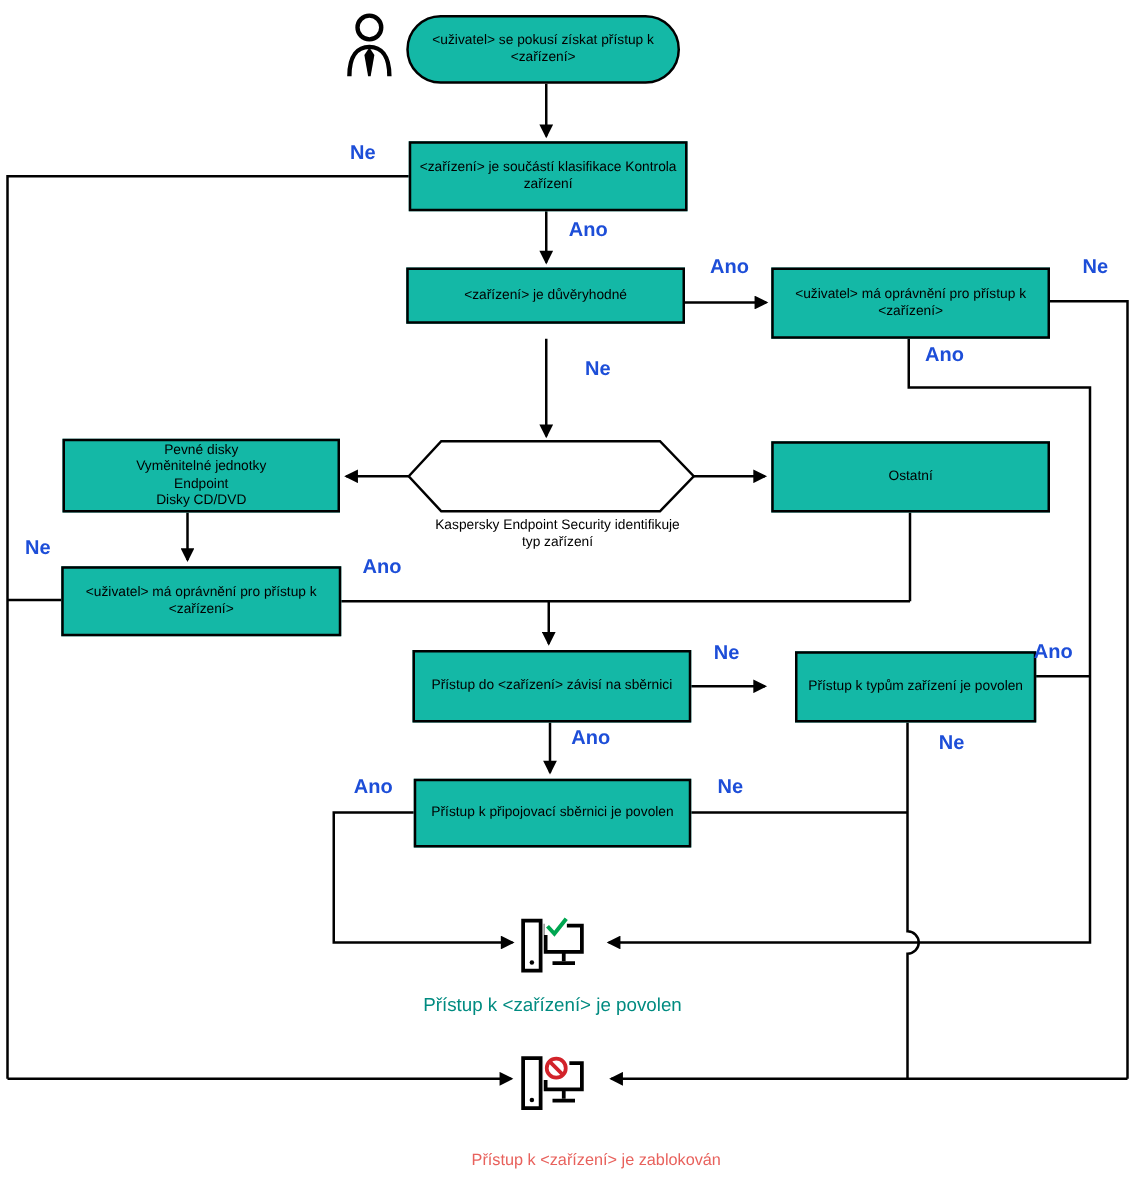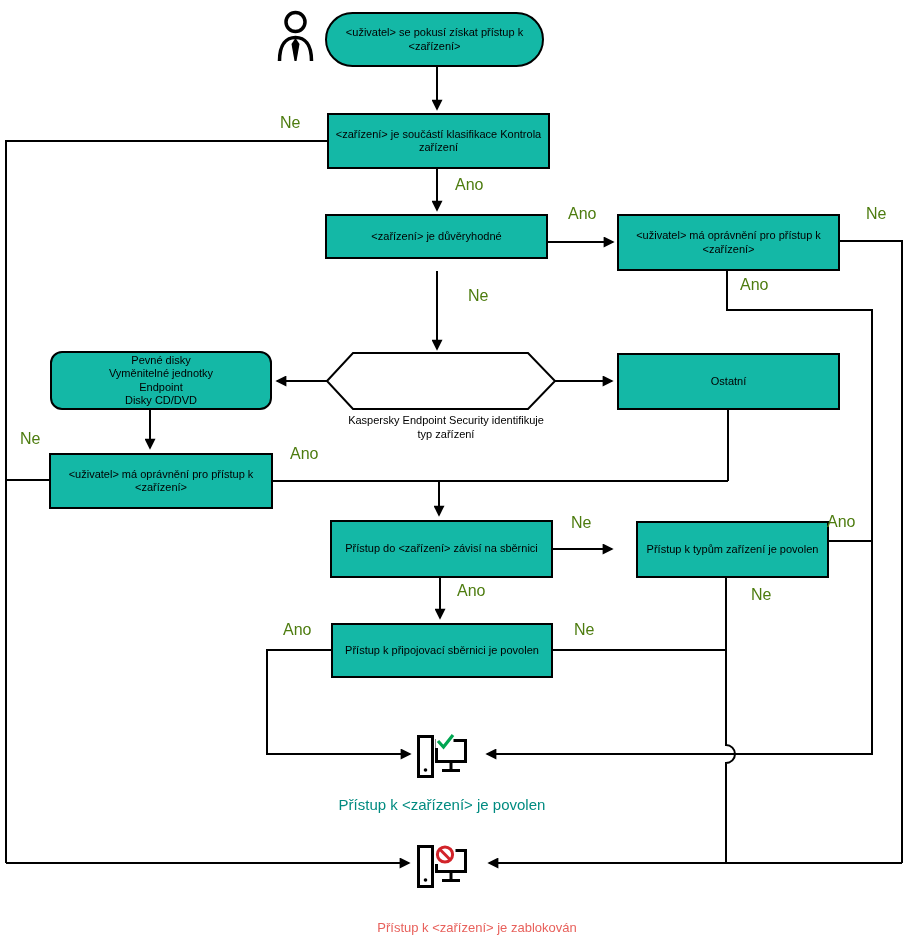--- a/index.html
+++ b/index.html
@@ -5,22 +5,22 @@
   html,body{margin:0;padding:0;background:#fff;}
   #canvas{position:relative;width:905px;height:948px;background:#fff;
           font-family:"Liberation Sans","DejaVu Sans",sans-serif;color:#000;overflow:hidden;}
   svg.wires{position:absolute;left:0;top:0;}
   .box{position:absolute;border:2px solid #000;background:#14b8a6;box-sizing:border-box;
        display:flex;align-items:center;justify-content:center;text-align:center;
        font-size:11px;line-height:1.22;padding:2px 4px;}
   .pill{border-radius:28px;}
   .hexlabel{position:absolute;display:flex;align-items:center;justify-content:flex-start;
        text-align:center;font-size:11px;line-height:1.25;background:transparent;margin-top:47px;}
-  .multiline{flex-direction:column;border-radius:12px;}
-  .lbl{position:absolute;font-size:16px;color:#4d7c0f;white-space:nowrap;}
+  .multiline{flex-direction:column;}
+  .lbl{position:absolute;font-size:16px;color:#1d4ed8;white-space:nowrap;font-weight:bold;}
   .result{position:absolute;transform:translateX(-50%);white-space:nowrap;text-align:center;padding-left:40px;}
   .result.allowed{color:#008b80;font-size:15px;}
   .result.blocked{color:#e8615c;font-size:13px;}
   .icon{position:absolute;}
 </style>
 </head>
 <body>
 
 <div id="canvas">
 

